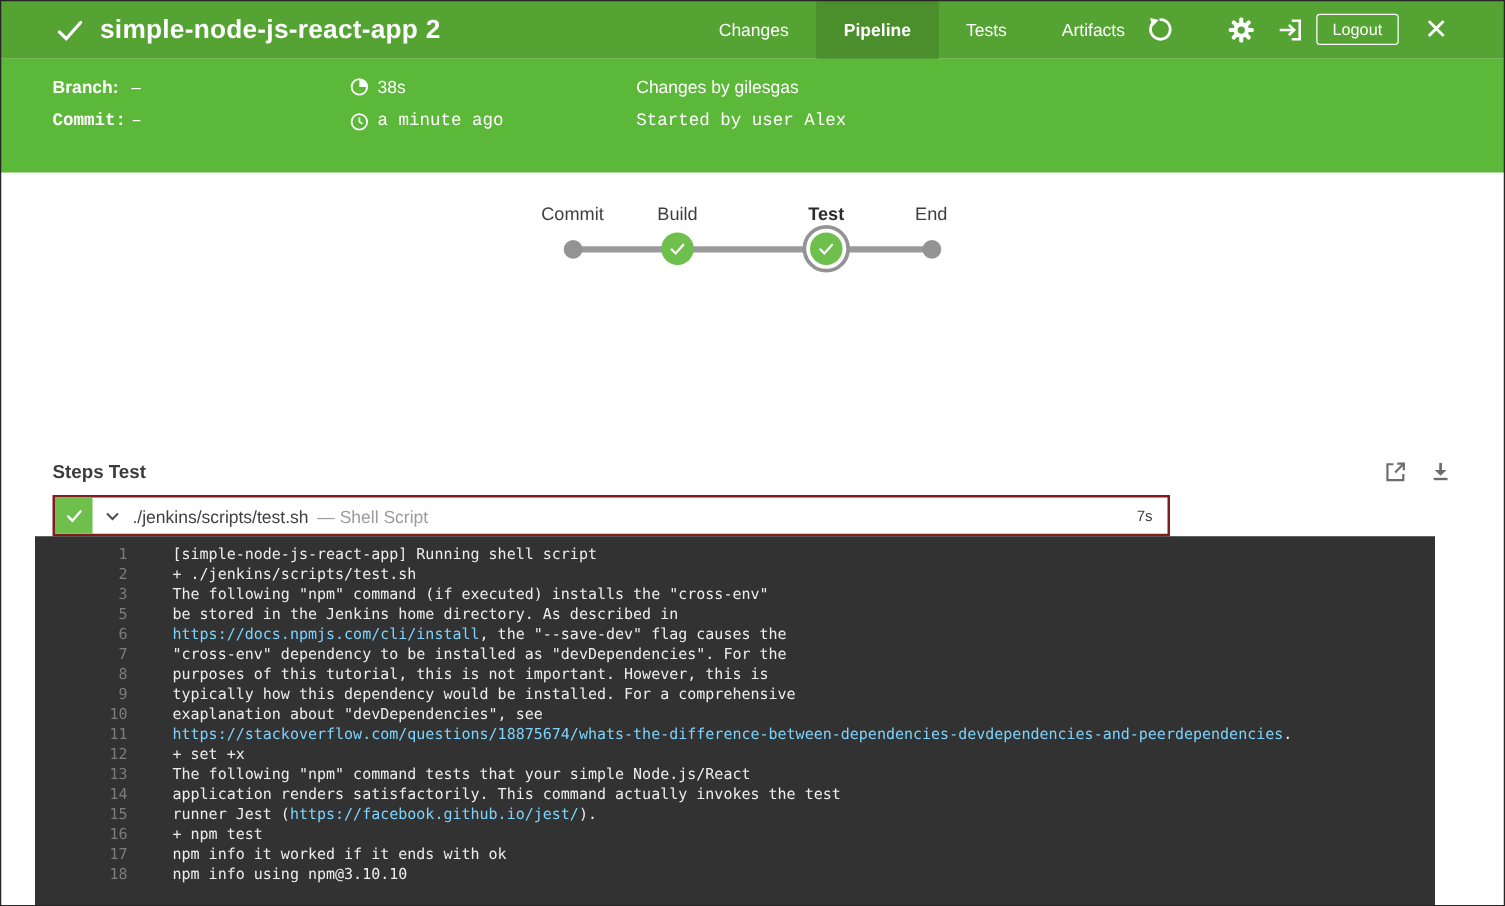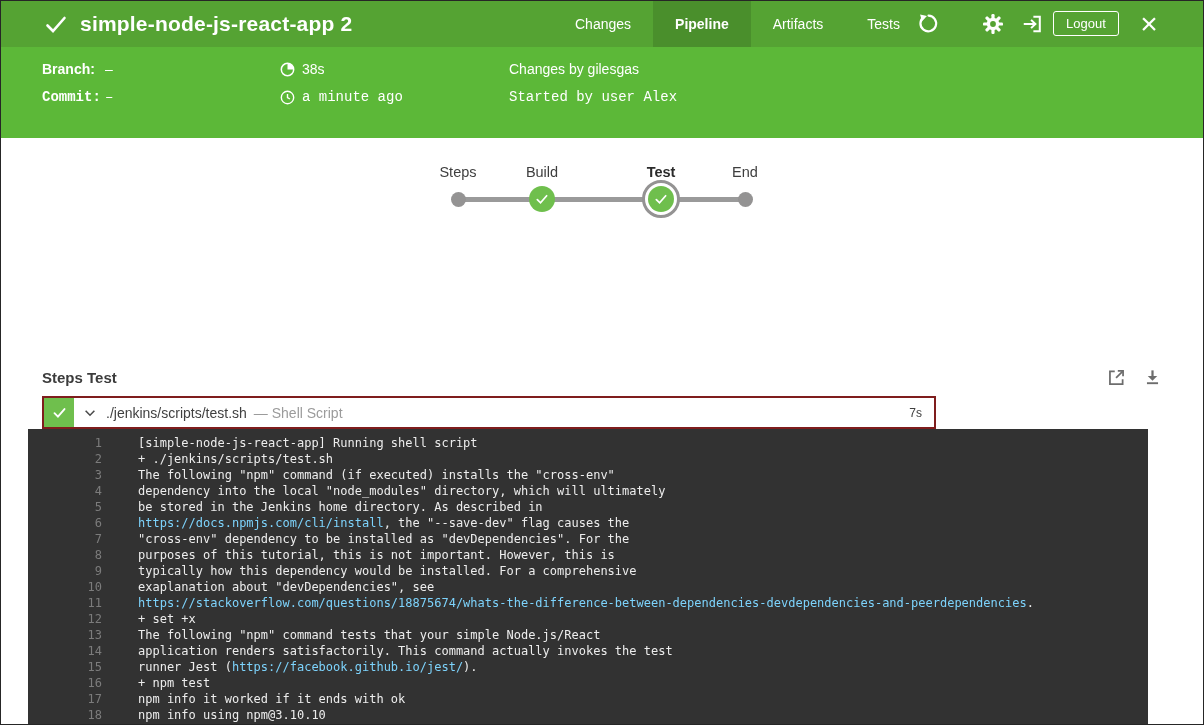--- a/index.html
+++ b/index.html
@@ -75,22 +75,22 @@
   <span class="topbar-check">
     <svg width="24" height="24" viewBox="0 0 24 24">
         <path d="M3.5 13.5 L9 19 L20.5 6" stroke="#fff" stroke-width="2.6" fill="none" stroke-linecap="round"></path>
       </svg>
   </span>
   <div class="topbar-title">simple-node-js-react-app 2</div>
 
   <div class="tabs">
     <div class="tab">Changes</div>
     <div class="tab active">Pipeline</div>
+    <div class="tab">Tests</div>
     <div class="tab">Artifacts</div>
-    <div class="tab">Tests</div>
   </div>
 
   <div class="tb-icon tb-refresh">
     <svg width="23" height="23" viewBox="0 0 24 24">
       <path d="M7.2 5.2 A 8.2 8.2 0 1 0 12 3.8" fill="none" stroke="#fff" stroke-width="2.3" stroke-linecap="round"></path>
       <polygon points="3.2,2.6 10.4,4.2 5.2,9.6" fill="#fff"></polygon>
     </svg>
   </div>
   <div class="tb-icon tb-gear">
     <svg width="24" height="24" viewBox="0 0 24 24" fill="#fff">
@@ -139,21 +139,21 @@
       </svg>
     </span>
     <span>a minute ago</span>
   </div>
   <div class="info-row r1 c3">Changes by gilesgas</div>
   <div class="info-row r2 c3">Started by user Alex</div>
 </div>
 
 <div class="graph">
     <div class="graph-line" style="left: 458px; width: 287px;"></div>
-    <div class="stage-label" style="left: 398px;">Steps</div>
+    <div class="stage-label" style="left: 398px;">Commit</div>
     <div class="stage-dot" style="left: 450.5px; top: 74.5px;"></div>
     <div class="stage-label" style="left: 482px;">Build</div>
     <div class="stage-node abs" style="left: 529px; top: 69px;">
       <svg width="14" height="14" viewBox="0 0 24 24">
         <path d="M4 13 L9.5 18.5 L20 6.5" stroke="#fff" stroke-width="3" fill="none" stroke-linecap="round"></path>
       </svg>
     </div>
     <div class="stage-label selected" style="left: 601px;">Test</div>
     <div class="stage-ring" style="left: 642px; top: 63px;">
       <div class="stage-node">
@@ -199,21 +199,20 @@
   </span>
   <span class="step-name">./jenkins/scripts/test.sh</span>
   <span class="step-type">— Shell Script</span>
   <span class="step-duration">7s</span>
 </div>
 
 <div class="console">
     <div class="console-line"><span class="line-num">1</span><span class="line-text"><span>[simple-node-js-react-app] Running shell script</span></span></div>
     <div class="console-line"><span class="line-num">2</span><span class="line-text"><span>+ ./jenkins/scripts/test.sh</span></span></div>
     <div class="console-line"><span class="line-num">3</span><span class="line-text"><span>The following "npm" command (if executed) installs the "cross-env"</span></span></div>
-    <div class="console-line"><span class="line-num">4</span><span class="line-text"><span>dependency into the local "node_modules" directory, which will ultimately</span></span></div>
     <div class="console-line"><span class="line-num">5</span><span class="line-text"><span>be stored in the Jenkins home directory. As described in</span></span></div>
     <div class="console-line"><span class="line-num">6</span><span class="line-text"><a class="console-link">https://docs.npmjs.com/cli/install</a><span>, the "--save-dev" flag causes the</span></span></div>
     <div class="console-line"><span class="line-num">7</span><span class="line-text"><span>"cross-env" dependency to be installed as "devDependencies". For the</span></span></div>
     <div class="console-line"><span class="line-num">8</span><span class="line-text"><span>purposes of this tutorial, this is not important. However, this is</span></span></div>
     <div class="console-line"><span class="line-num">9</span><span class="line-text"><span>typically how this dependency would be installed. For a comprehensive</span></span></div>
     <div class="console-line"><span class="line-num">10</span><span class="line-text"><span>exaplanation about "devDependencies", see</span></span></div>
     <div class="console-line"><span class="line-num">11</span><span class="line-text"><a class="console-link">https://stackoverflow.com/questions/18875674/whats-the-difference-between-dependencies-devdependencies-and-peerdependencies</a><span>.</span></span></div>
     <div class="console-line"><span class="line-num">12</span><span class="line-text"><span>+ set +x</span></span></div>
     <div class="console-line"><span class="line-num">13</span><span class="line-text"><span>The following "npm" command tests that your simple Node.js/React</span></span></div>
     <div class="console-line"><span class="line-num">14</span><span class="line-text"><span>application renders satisfactorily. This command actually invokes the test</span></span></div>

